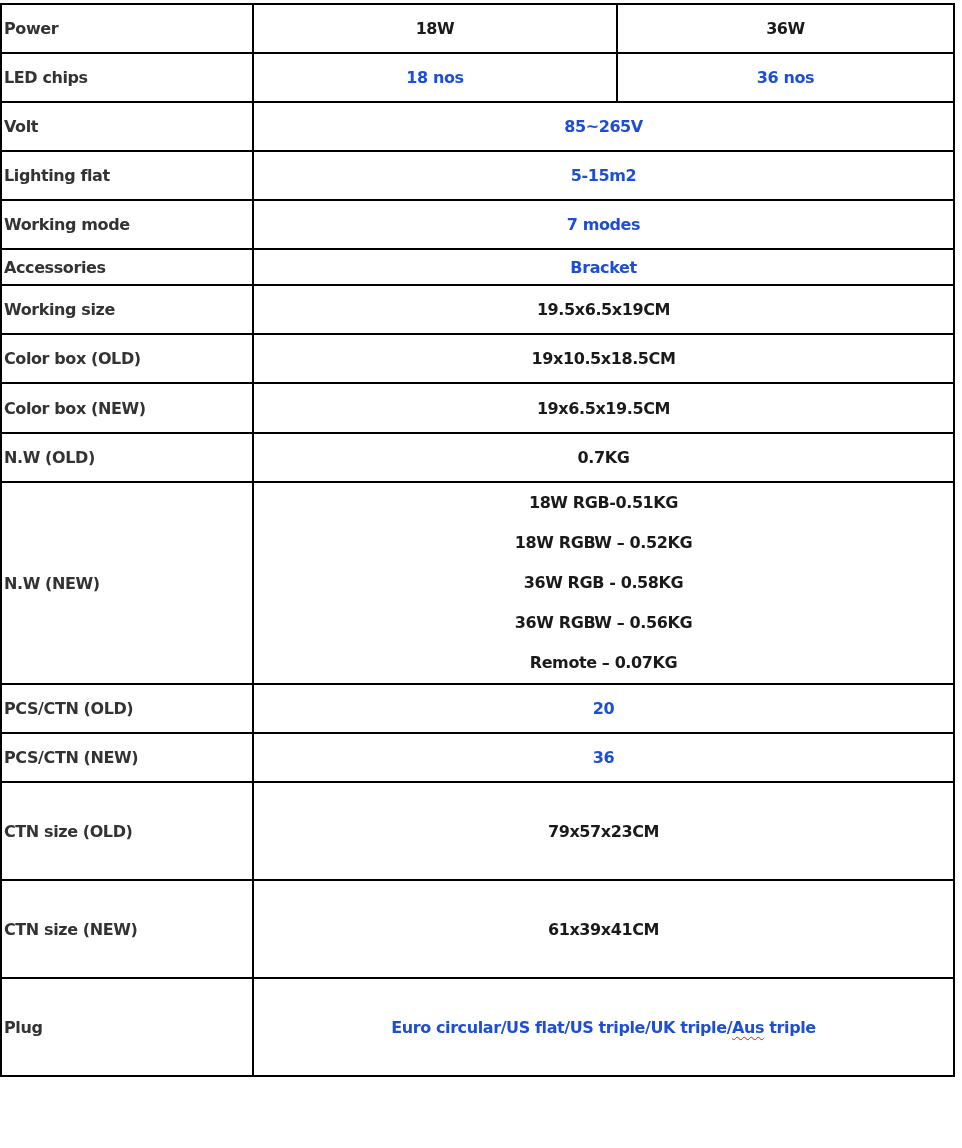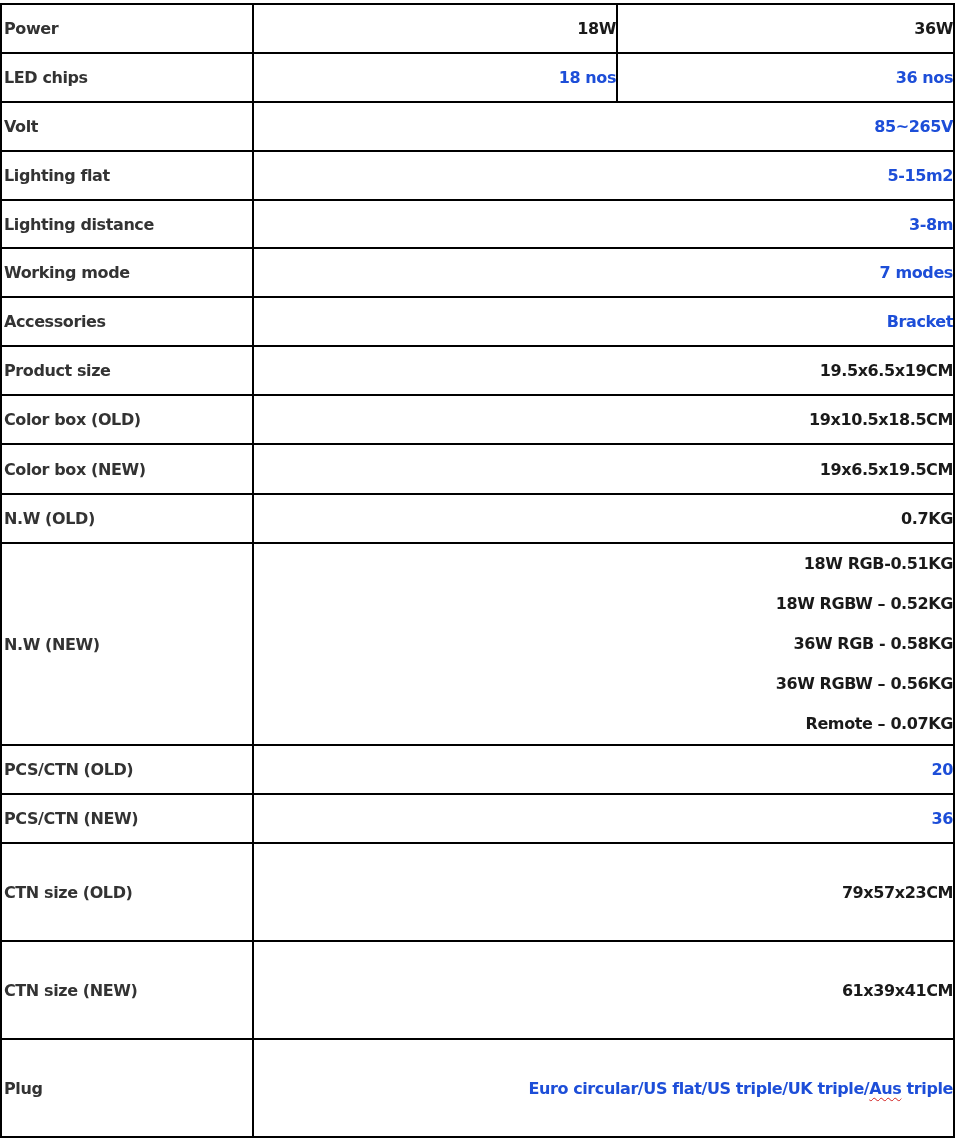--- a/index.html
+++ b/index.html
@@ -32,21 +32,21 @@
       vertical-align: middle;
     }
     td.label {
       color: #333333;
       text-align: left;
       padding-left: 2px !important;
       width: 248px;
     }
     td.value {
       color: #1a1a1a;
-      text-align: right;
+      text-align: center;
       border-radius: 11px;
     }
     td.value.gray { color: #1d4ed8; }
     .stack-line {
       display: block;
       line-height: 40px;
     }
     .squiggle {
       text-decoration: underline wavy #d12020;
       text-decoration-thickness: 1px;
@@ -74,34 +74,30 @@
       <td class="value gray">36 nos</td>
     </tr>
     <tr style="height:49px">
       <td class="label">Volt</td>
       <td class="value gray" colspan="2">85~265V</td>
     </tr>
     <tr style="height:49px">
       <td class="label">Lighting flat</td>
       <td class="value gray" colspan="2">5-15m2</td>
     </tr>
-    <tr style="height:48px">
-      <td class="label">Lighting distance</td>
-      <td class="value gray" colspan="2">3-8m</td>
-    </tr>
     <tr style="height:49px">
       <td class="label">Working mode</td>
       <td class="value gray" colspan="2">7 modes</td>
     </tr>
-    <tr style="height:49px">
+    <tr style="height:36px">
       <td class="label">Accessories</td>
       <td class="value gray" colspan="2">Bracket</td>
     </tr>
     <tr style="height:49px">
-      <td class="label">Product size</td>
+      <td class="label">Working size</td>
       <td class="value" colspan="2">19.5x6.5x19CM</td>
     </tr>
     <tr style="height:49px">
       <td class="label">Color box (OLD)</td>
       <td class="value" colspan="2">19x10.5x18.5CM</td>
     </tr>
     <tr style="height:50px">
       <td class="label">Color box (NEW)</td>
       <td class="value" colspan="2">19x6.5x19.5CM</td>
     </tr>

